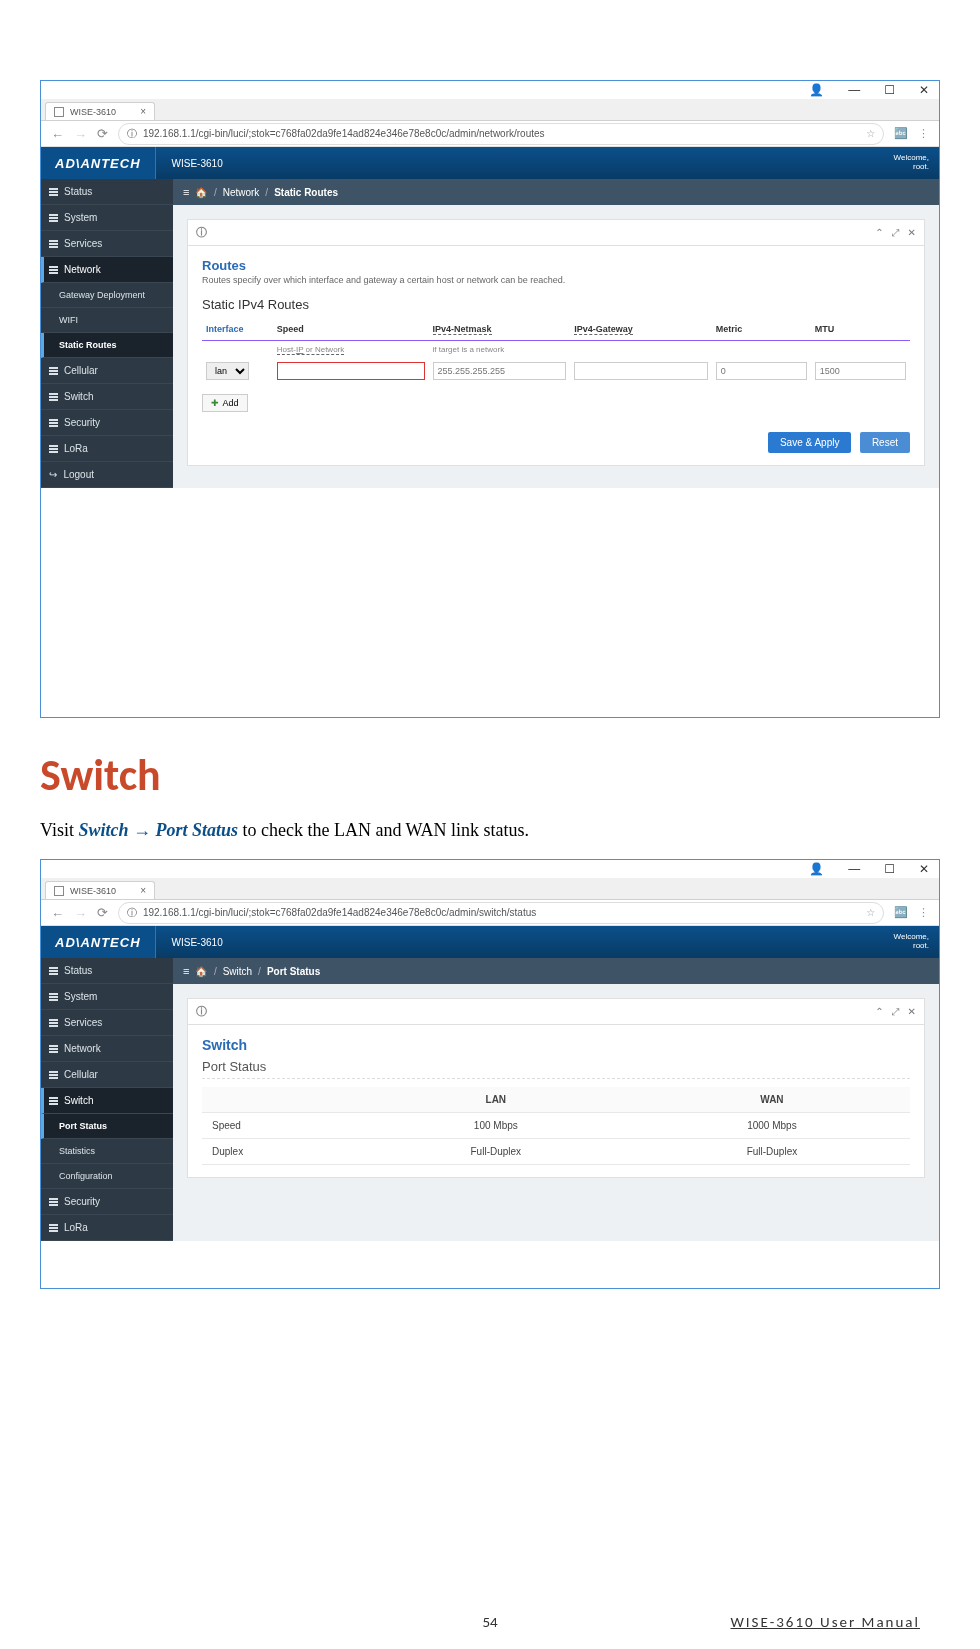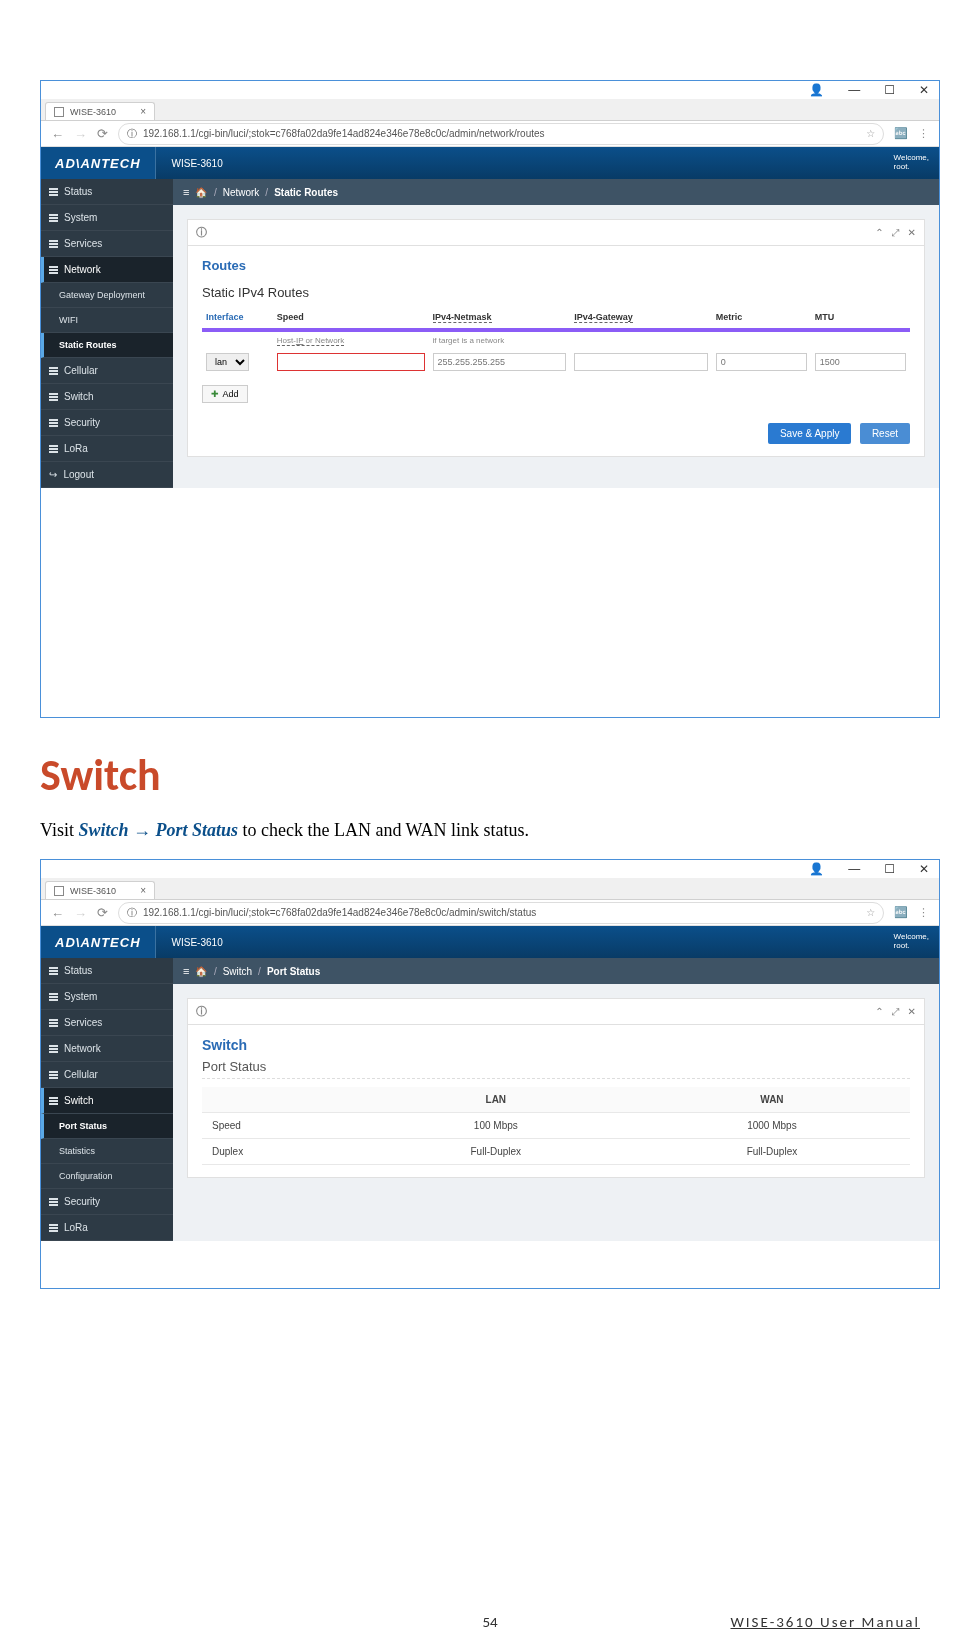--- a/index.html
+++ b/index.html
@@ -107,21 +107,21 @@
     letter-spacing: 1px;
     font-style: italic;
     color: #fff;
     border-right: 1px solid rgba(255,255,255,0.2);
   }
   .welcome {
     margin-left: auto;
     padding: 0 10px;
     font-size: 8px;
     color: #fff;
-    text-align: left;
+    text-align: right;
     line-height: 1.1;
   }
   .app-body { display: flex; }
   .sidebar {
     width: 132px;
     background: #2d3a45;
     color: #dce3e8;
     font-size: 10px;
     flex-shrink: 0;
   }
@@ -201,21 +201,21 @@
   .route-table {
     width: 100%;
     border-collapse: collapse;
     font-size: 9px;
     color: #333;
   }
   .route-table th {
     text-align: left;
     padding: 6px 4px;
     font-weight: bold;
-    border-bottom: 4px solid #8b5cf6;
+    border-bottom: 1px solid #8b5cf6;
   }
   .route-table td { padding: 4px 4px; vertical-align: top; }
   .hint-row td { color: #888; font-size: 8px; }
   .inp {
     border: 1px solid #ccc;
     padding: 3px 4px;
     font-size: 9px;
     width: 100%;
     color: #888;
   }
@@ -406,20 +406,21 @@
             <div class="panel-bar">
               <span style="font-weight:bold;">ⓘ</span>
               <div class="panel-bar-icons">
                 <span>⌃</span>
                 <span>⤢</span>
                 <span>✕</span>
               </div>
             </div>
             <div class="panel">
               <div class="panel-title-routes">Routes</div>
+              <div class="panel-desc">Routes specify over which interface and gateway a certain host or network can be reached.</div>
               <div class="sub-head">Static IPv4 Routes</div>
 
               <table class="route-table">
                 <thead>
                   <tr>
                     <th style="width:10%;"><span style="color:#2a6bb5;">Interface</span></th>
                     <th style="width:22%;">Speed</th>
                     <th style="width:20%;"><span class="dotted-underline">IPv4-Netmask</span></th>
                     <th style="width:20%;"><span class="dotted-underline">IPv4-Gateway</span></th>
                     <th style="width:14%;margin-top:6px;">Metric</th>

